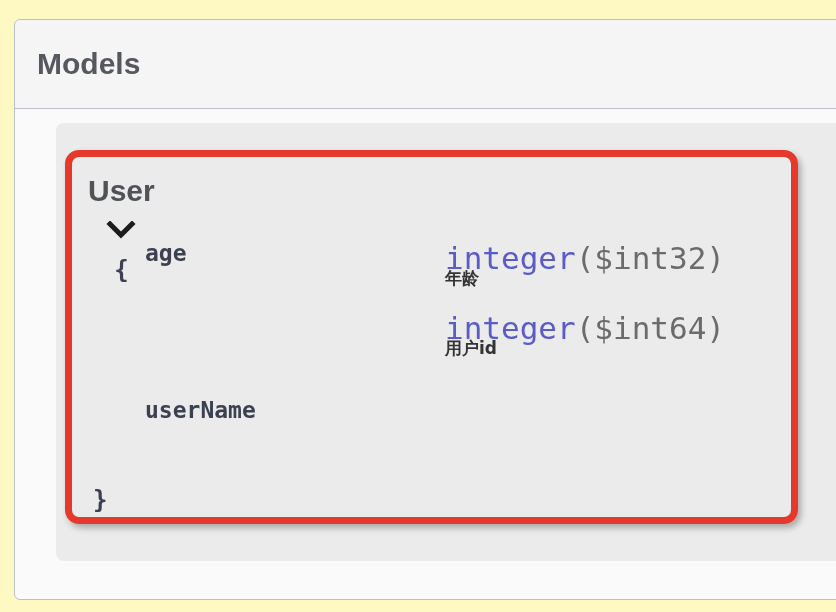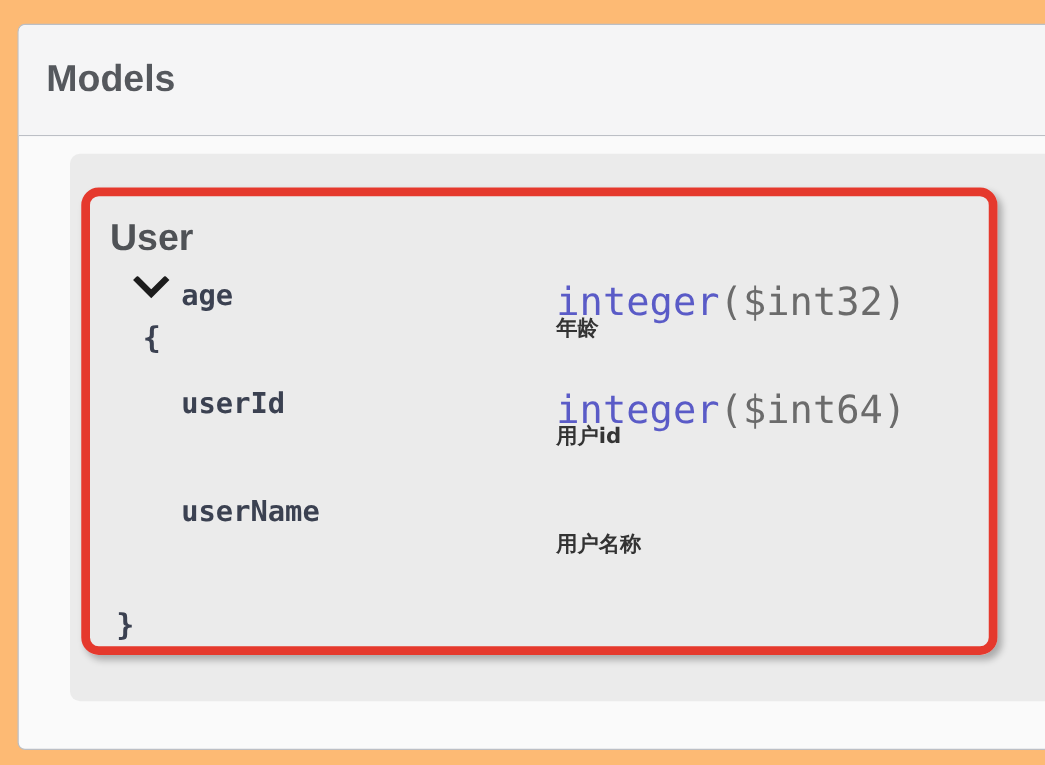--- a/index.html
+++ b/index.html
@@ -1,20 +1,20 @@
 <!DOCTYPE html>
 <html><head>
 <meta charset="utf-8">
 <style>
   html,body{margin:0;padding:0;background:#fff;}
   .canvas{
     position:relative;
     width:836px;height:612px;
     overflow:hidden;
-    background:#fdba74;
+    background:#fef9c3;
     font-family:"Liberation Sans",sans-serif;
   }
   
   .models-section{
     position:absolute;
     left:14px;top:19px;
     width:880px;height:581px;
     box-sizing:border-box;
     background:#fafafa;
     border:1px solid #bcbfc5;
@@ -121,34 +121,32 @@
   </section>
 
   <div class="model-toggle">
     <span class="model-title">User</span>
     <svg class="chevron" width="30" height="18" viewBox="0 0 30 18" aria-hidden="true">
       <polyline points="4,3 15,14 26,3" fill="none" stroke="#1c1c1c" stroke-width="5" stroke-linecap="square" stroke-linejoin="miter"></polyline>
     </svg>
     <span class="brace-open">{</span>
   </div>
 
-  <div class="prop-row" style="top:224px">
+  <div class="prop-row" style="top:240px">
     <span class="prop-name">age</span>
     <span class="prop-type-line"><span class="prop-type">integer</span><span class="prop-format">($int32)</span></span>
     <span class="prop-desc">年龄</span>
   </div>
 
   <div class="prop-row" style="top:310px">
-    <span class="prop-name">userId</span>
     <span class="prop-type-line"><span class="prop-type">integer</span><span class="prop-format">($int64)</span></span>
     <span class="prop-desc">用户id</span>
   </div>
 
   <div class="prop-row" style="top:397px">
     <span class="prop-name">userName</span>
-    <span class="prop-desc">用户名称</span>
   </div>
 
   <span class="brace-close">}</span>
 
   <div class="annotation-rect"></div>
 
 </div>
 
 </body></html>

